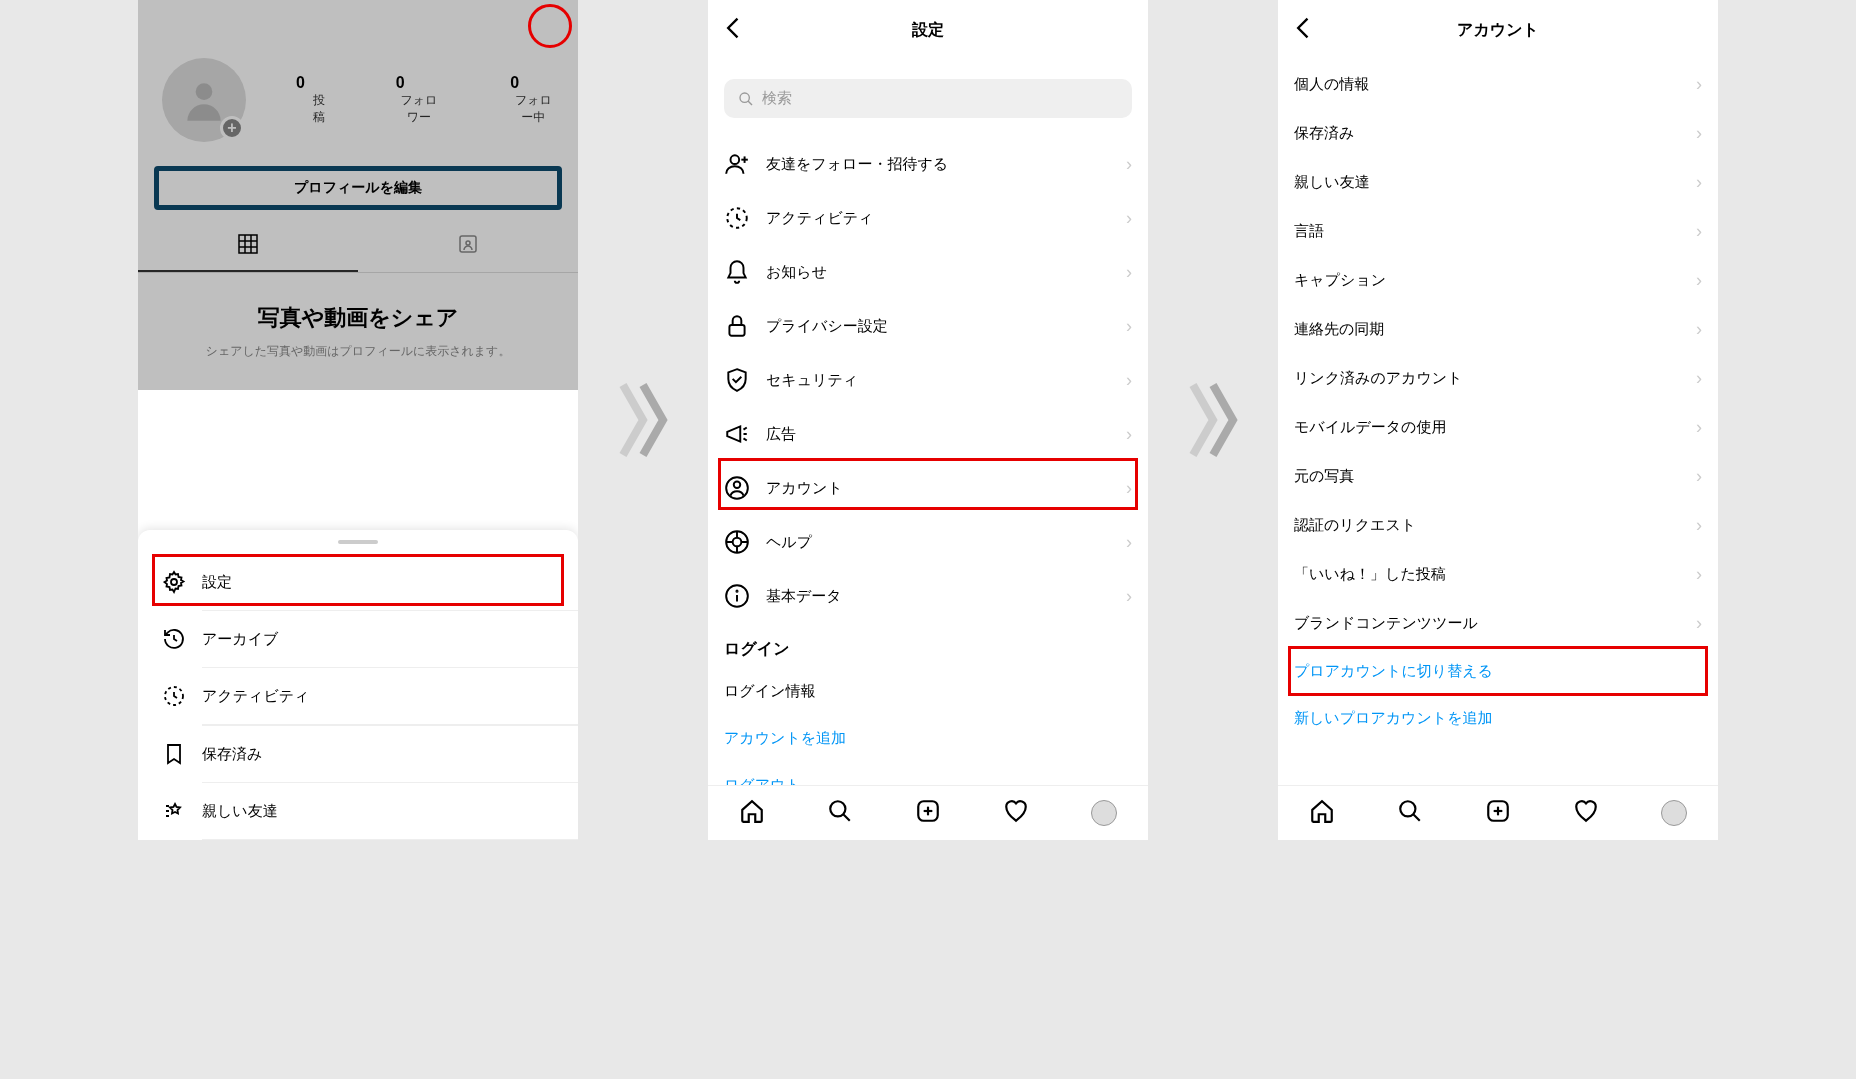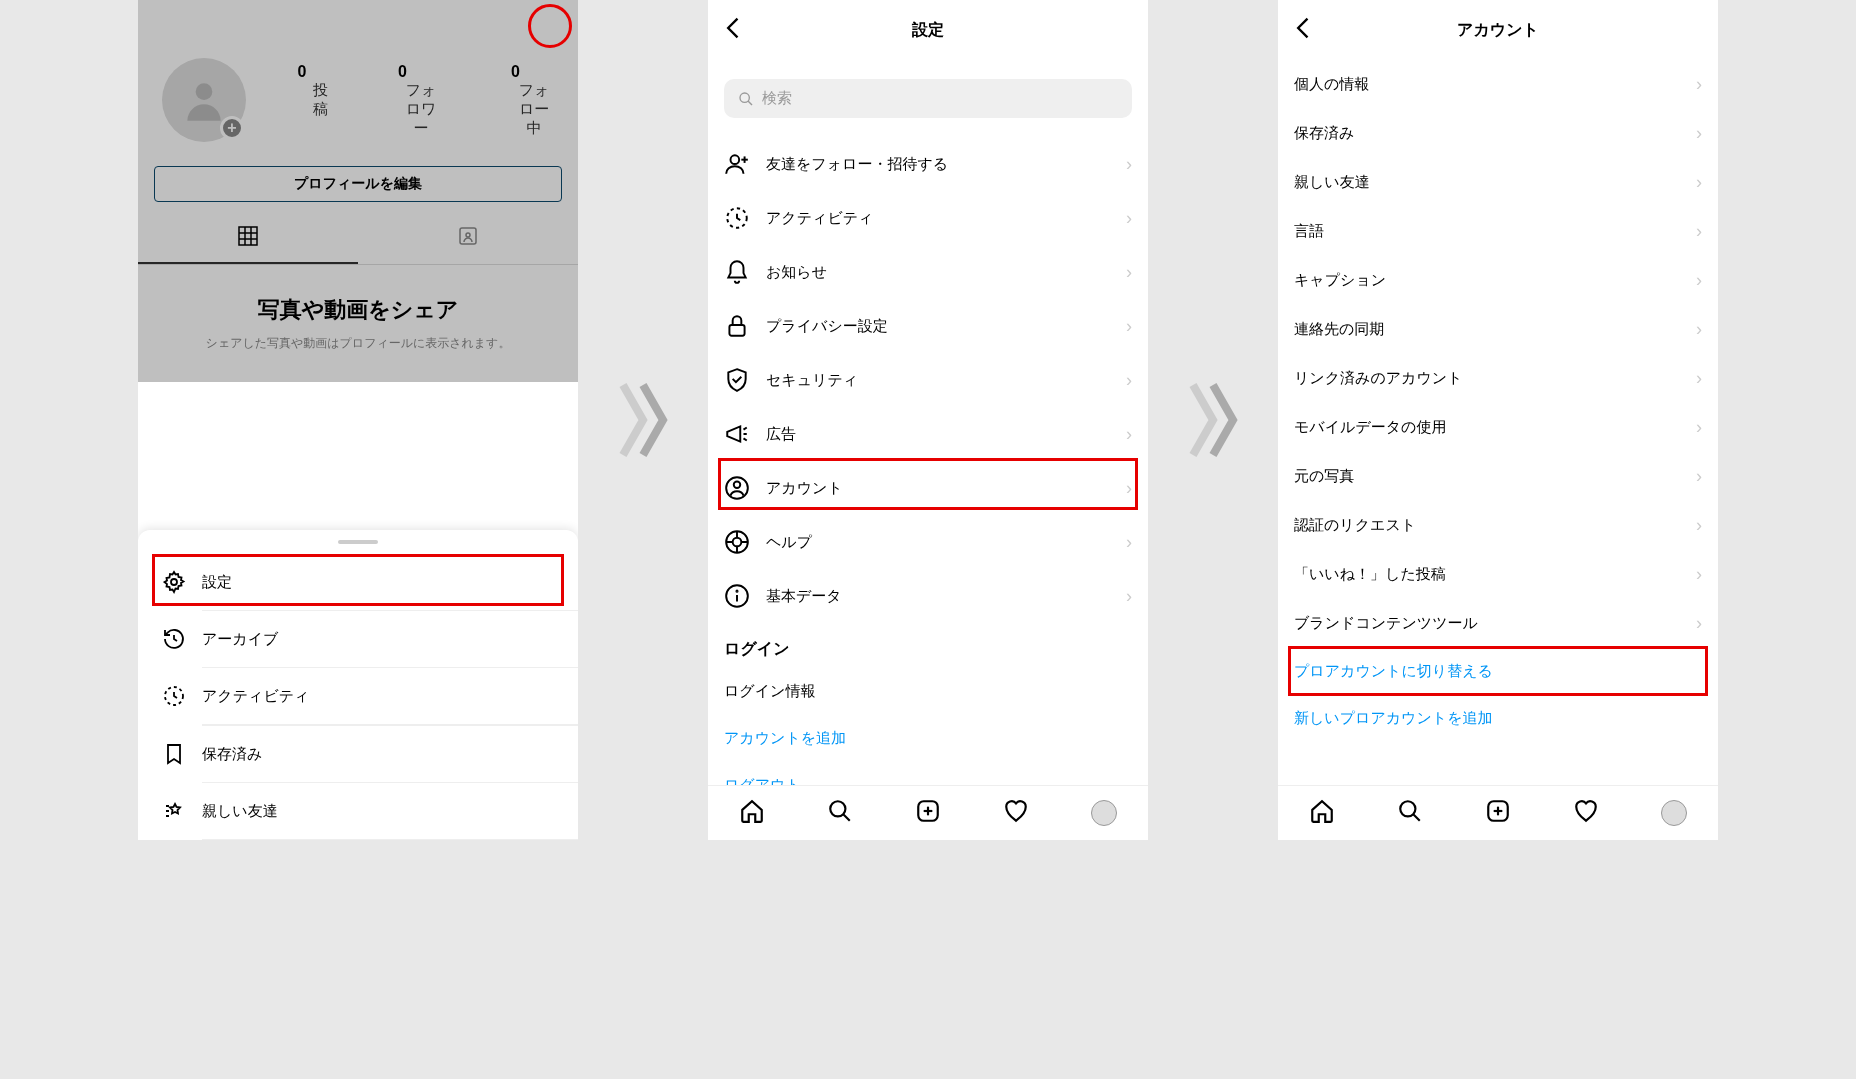--- a/index.html
+++ b/index.html
@@ -9,22 +9,22 @@
     .dimmed { filter: brightness(0.75); background: #fff; }
     .topbar { display: flex; justify-content: flex-end; align-items: center; padding: 12px 16px; gap: 24px; }
     .red-circle { position: absolute; top: 4px; right: 6px; width: 44px; height: 44px; border: 3px solid #e60000; border-radius: 50%; z-index: 10; }
     .profile-row { display: flex; align-items: center; padding: 16px 24px; gap: 30px; }
     .avatar { width: 84px; height: 84px; background: #ddd; border-radius: 50%; position: relative; display: flex; align-items: center; justify-content: center; }
     .avatar svg { width: 50px; height: 50px; fill: #bbb; }
     .avatar-plus { position: absolute; bottom: 2px; right: 2px; width: 24px; height: 24px; background: #888; border-radius: 50%; border: 3px solid #fff; display: flex; align-items: center; justify-content: center; color: #fff; font-size: 16px; font-weight: bold; }
     .stats { display: flex; gap: 36px; flex: 1; justify-content: center; }
     .stat { text-align: center; }
     .stat-num { font-size: 16px; font-weight: 600; }
-    .stat-label { font-size: 15px; color: #333; margin-left: 37px; }
-    .edit-btn { margin: 8px 16px; padding: 8px; border: 1px solid #0c4a6e; border-radius: 4px; text-align: center; font-size: 14px; font-weight: 600; }
+    .stat-label { font-size: 12px; color: #333; margin-left: 37px; }
+    .edit-btn { margin: 8px 16px; padding: 8px; border: 5px solid #0c4a6e; border-radius: 4px; text-align: center; font-size: 14px; font-weight: 600; }
     .tabs { display: flex; border-bottom: 1px solid #ddd; margin-top: 12px; }
     .tab { flex: 1; text-align: center; padding: 10px; }
     .tab.active { border-bottom: 2px solid #333; }
     .tab svg { width: 24px; height: 24px; }
     .empty { text-align: center; padding: 30px 20px; }
     .empty-title { font-size: 22px; font-weight: 700; margin-bottom: 10px; }
     .empty-sub { font-size: 12px; color: #888; }
     
     .bottom-sheet { position: absolute; bottom: 0; left: 0; right: 0; background: #fff; border-radius: 12px 12px 0 0; box-shadow: 0 -2px 10px rgba(0,0,0,0.1); }
     .sheet-handle { width: 40px; height: 4px; background: #ccc; border-radius: 2px; margin: 10px auto; }

